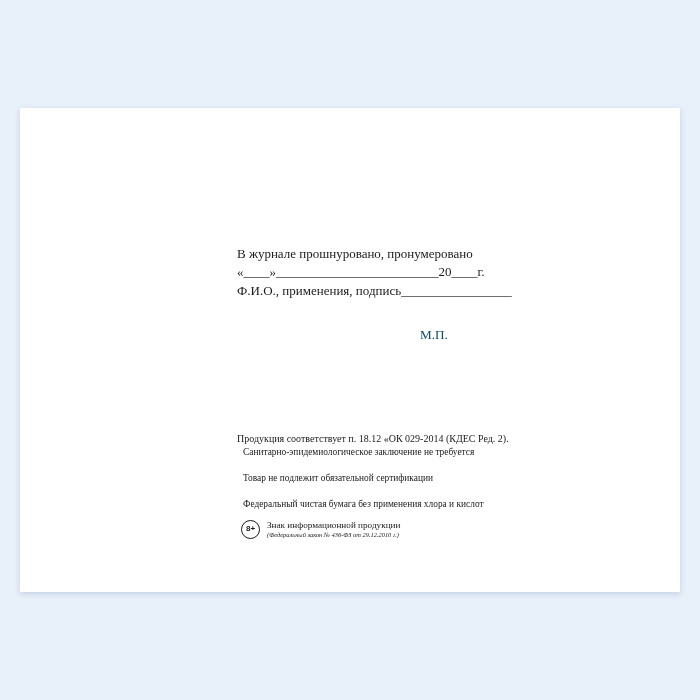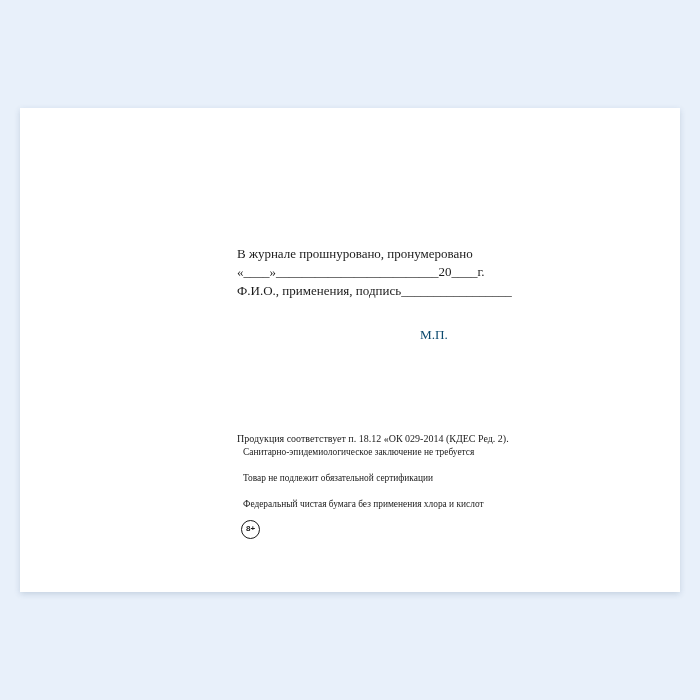--- a/index.html
+++ b/index.html
@@ -124,18 +124,22 @@
 
       <div class="block-bottom">
         <div class="legal-1">Продукция соответствует п. 18.12 «ОК 029-2014 (КДЕС Ред. 2).</div>
 
         <div class="legal-line">Санитарно-эпидемиологическое заключение не требуется</div>
         <div class="legal-line tight">Товар не подлежит обязательной сертификации</div>
         <div class="legal-line tight">Федеральный чистая бумага без применения хлора и кислот</div>
 
         <div class="mark-row">
           <div class="age-badge">8+</div>
+          <div class="mark-text">
+            <div class="mark-title">Знак информационной продукции</div>
+            <div class="mark-sub">(Федеральный закон № 436-ФЗ от 29.12.2010 г.)</div>
+          </div>
         </div>
       </div>
 
     </div>
   </div>
 </div>
 
 </body></html>

